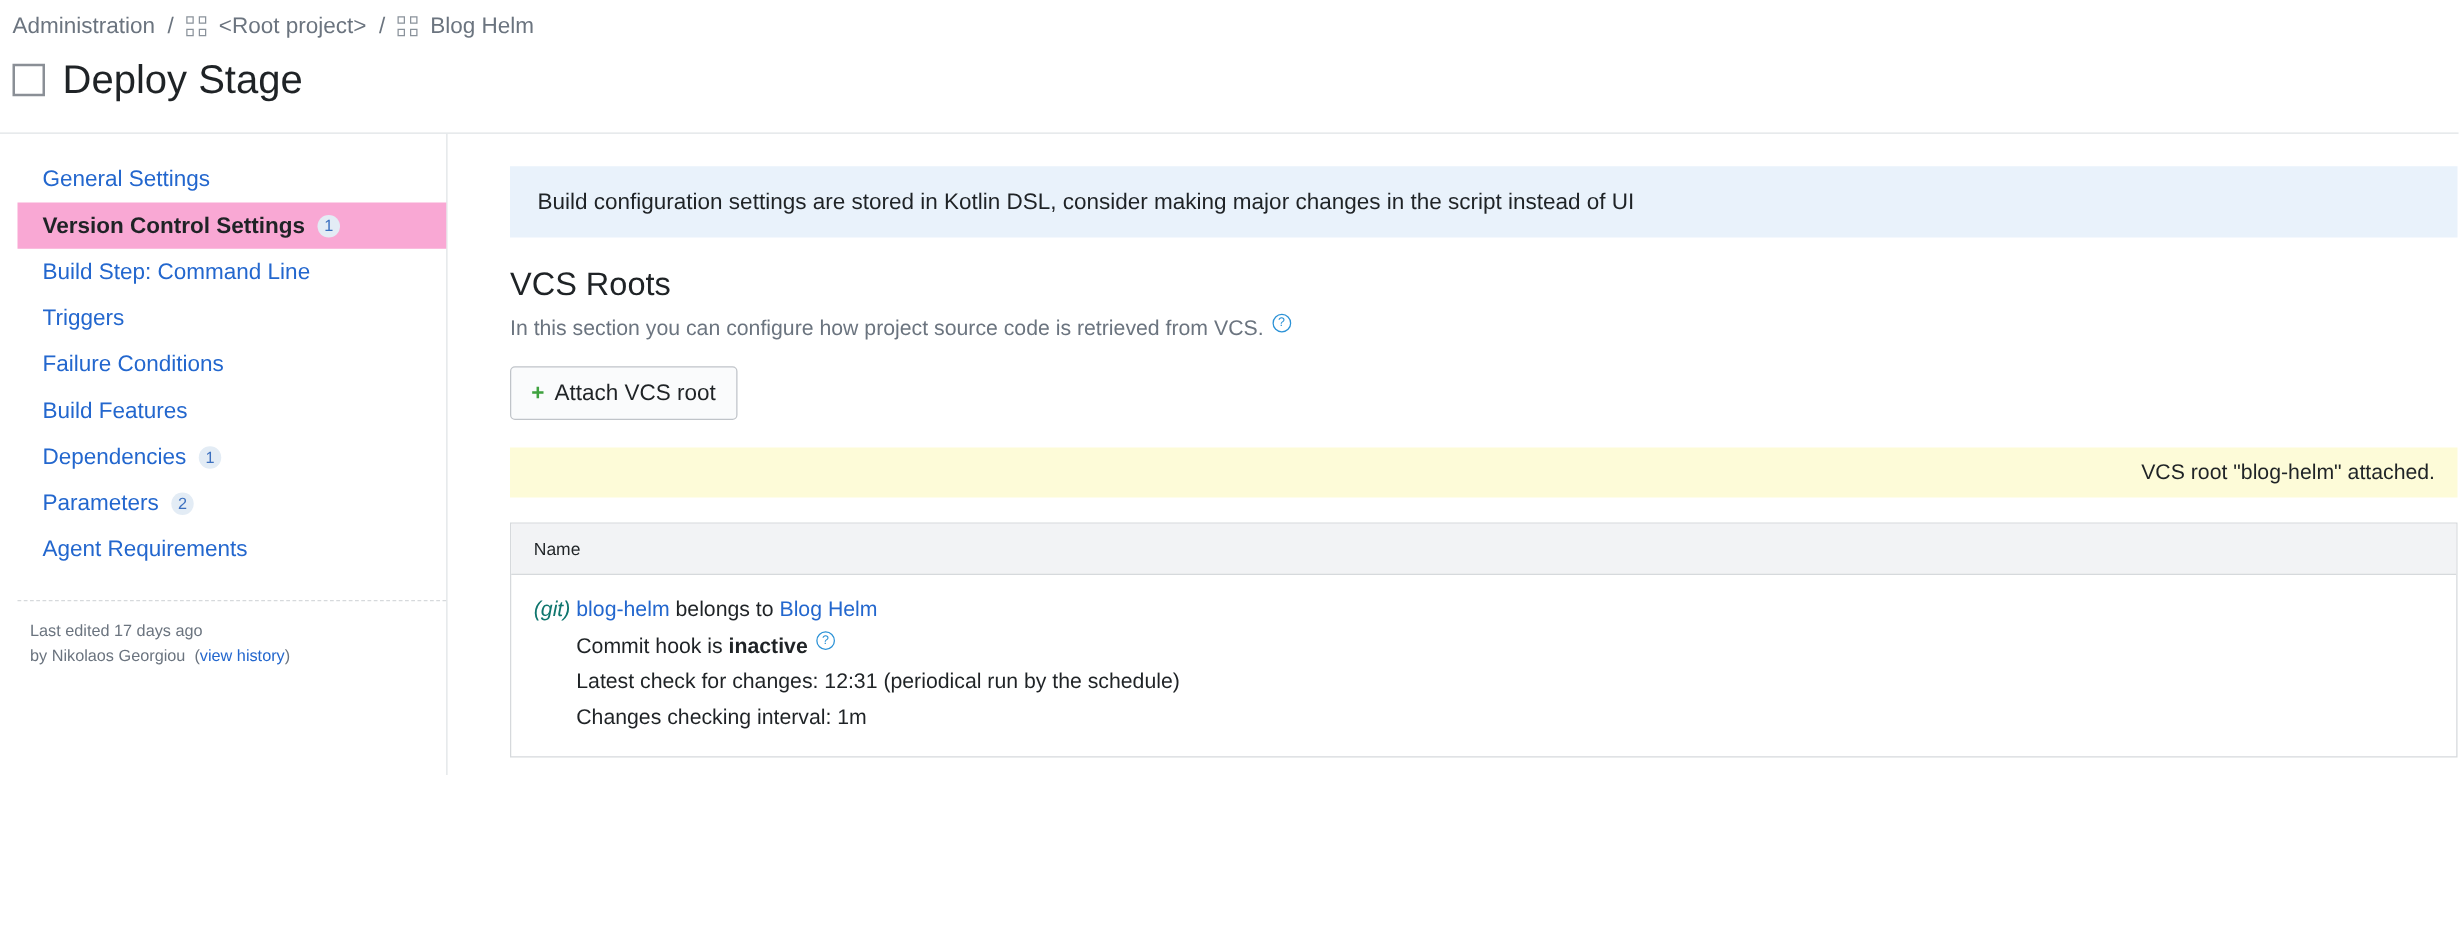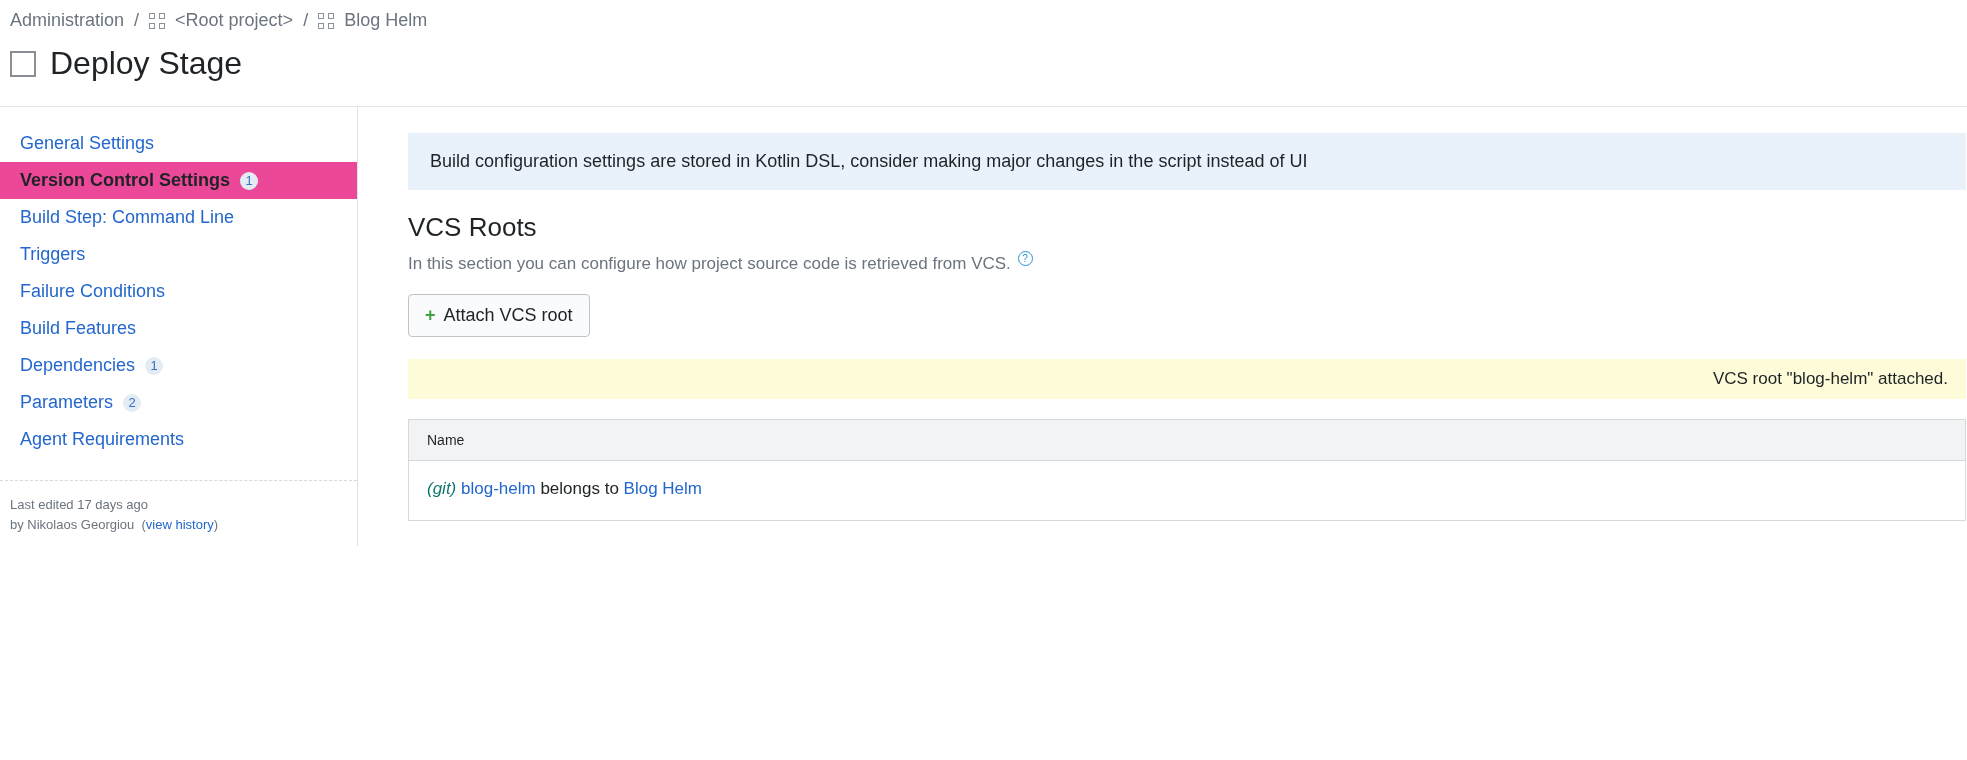--- a/index.html
+++ b/index.html
@@ -59,32 +59,32 @@
   
   .content-wrap {
     border-top: 1px solid #e0e3e6;
     display: flex;
     align-items: stretch;
   }
   .sidebar {
     width: 358px;
     flex-shrink: 0;
     border-right: 1px solid #e0e3e6;
-    padding: 18px 0 12px 0;
+    padding: 18px 0 12px 14px;
   }
   .sidebar-item {
     display: flex;
     align-items: center;
     padding: 8px 20px;
     font-size: 18px;
     color: #2367ce;
     cursor: pointer;
   }
   .sidebar-item.active {
-    background: #ec4899;
+    background: #f9a8d4;
     color: #1f2326;
     font-weight: 700;
   }
   .sidebar-item.active .item-label { color: #1f2326; }
   .badge {
     margin-left: 10px;
     background: #e3ecf5;
     color: #3b6fbf;
     border-radius: 10px;
     font-size: 13px;
@@ -276,18 +276,26 @@
 
     <div class="notice">VCS root "blog-helm" attached.</div>
 
     <div class="vcs-table">
       <div class="vcs-table-header">Name</div>
       <div class="vcs-root-row">
         <div>
           <span class="vcs-type">(git)</span>
           <a href="#" class="vcs-link">blog-helm</a><span> belongs to </span><a href="#" class="vcs-link">Blog Helm</a>
         </div>
+        <div class="vcs-details">
+          <div>
+            <span>Commit hook is </span><span class="inactive">inactive</span>
+            <span class="help-icon">?</span>
+          </div>
+          <div>Latest check for changes: 12:31 (periodical run by the schedule)</div>
+          <div>Changes checking interval: 1m</div>
+        </div>
       </div>
     </div>
     </div>
   </div>
 
 </div>
 
 </body></html>

